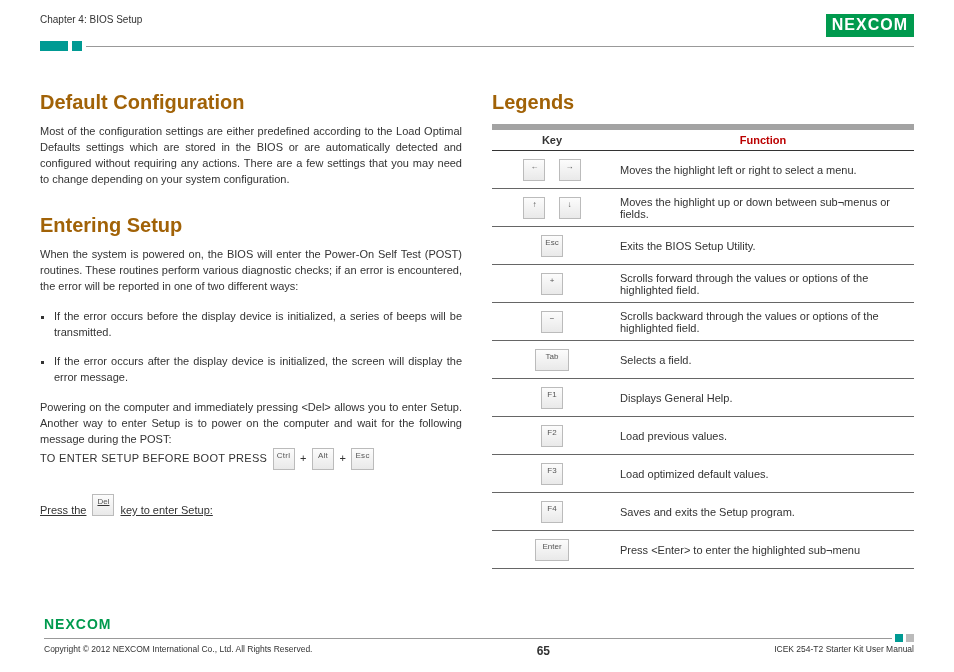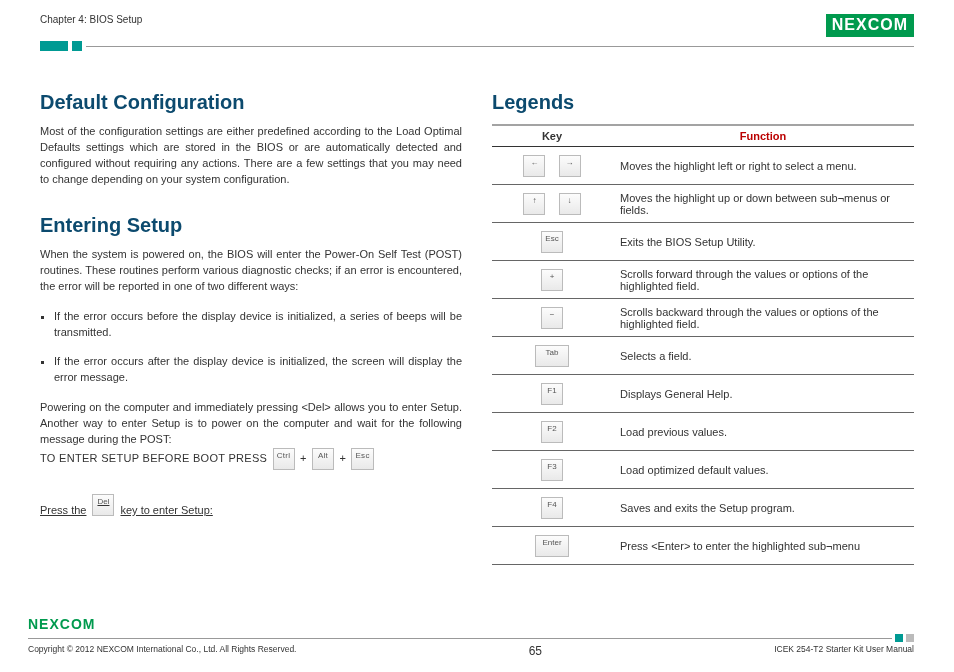--- a/index.html
+++ b/index.html
@@ -36,21 +36,21 @@
   .teal-chip { width:28px; height:10px; background:#009a93; margin-right:4px; }
   .teal-chip.sm { width:10px; }
   .top-rule { flex:1; height:1px; background:#999; }
 
   .content {
     display: flex;
     gap: 30px;
     margin-top: 40px;
   }
   .col { width: 50%; }
-  h2 { font-size: 20px; font-weight: 700; color:#0c4a6e; margin-bottom: 10px; }
+  h2 { font-size: 20px; font-weight: 700; color:#a16207; margin-bottom: 10px; }
   h2.second { margin-top: 26px; }
   p.body { font-size: 11px; line-height: 1.45; text-align: justify; color:#333; }
   ul.bullets { margin: 14px 0 14px 14px; }
   ul.bullets li { font-size: 11px; line-height:1.45; text-align:justify; margin-bottom: 14px; list-style-type: square; }
   .setup-line { font-size: 11px; letter-spacing: .3px; }
   .key {
     display:inline-block; min-width:22px; height:22px;
     background: linear-gradient(#fcfcfc,#e9e9e9);
     border:1px solid #bbb;
     font-size:8px; color:#555;
@@ -62,48 +62,48 @@
   }
   .key.wide { min-width:34px; }
   .press-line { margin-top: 24px; font-size:11px; display:flex; align-items:flex-end; gap:4px;text-decoration:underline;}
 
   table.legend {
     border-collapse: collapse;
     width: 100%;
     font-size: 11px;
   }
   table.legend th {
-    border-top:2px solid #a3a3a3;
+    border-top:6px solid #a3a3a3;
     border-bottom:1px solid #333;
     padding:4px 6px;
     font-weight:700;
   }
   table.legend th.func { color:#b00; }
   table.legend td {
     border-bottom:1px solid #666;
     padding:6px 8px;
     vertical-align: middle;
     height: 38px;
   }
   table.legend td.keycell { width: 120px; text-align:center; }
 
   .footer {
     position:absolute;
     bottom:14px;
-    left:28px; right:40px;
+    left:44px; right:40px;
   }
   .foot-rule-row { display:flex; align-items:center; }
   .foot-rule { flex:1; height:1px; background:#999; }
   .foot-chip { width:8px; height:8px; background:#009a93; margin-left:3px; }
   .foot-logo {
     color:#009a4e; font-weight:800; font-size:14px; letter-spacing:1px;
     margin-bottom:2px;
   }
   .foot-text-row { display:flex; justify-content:space-between; font-size:8.5px; color:#333; margin-top:2px;}
-  .page-num { font-weight:400; font-size:12px; }
+  .page-num { font-weight:700; font-size:12px; }
 </style>
 </head>
 <body>
 
 <div class="page">
   <div class="top-row">
     <div class="chapter-label">Chapter 4: BIOS Setup</div>
     <div class="logo-box">
       <span>NE</span>
         <span class="x">X</span>

